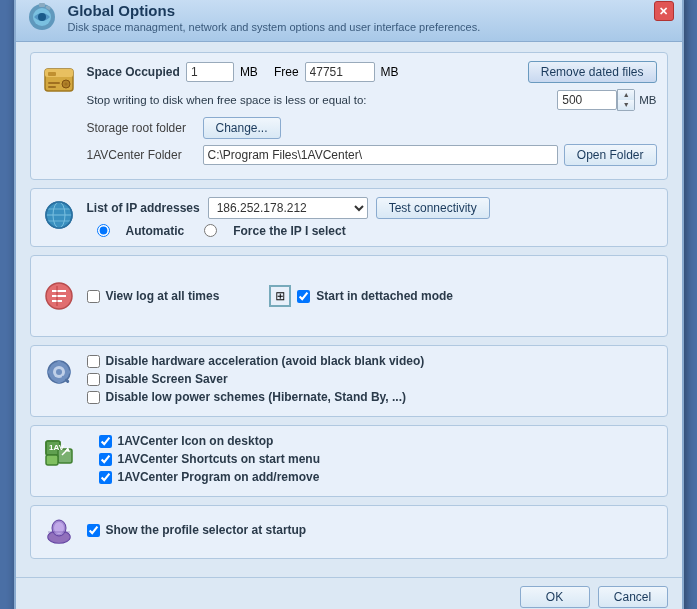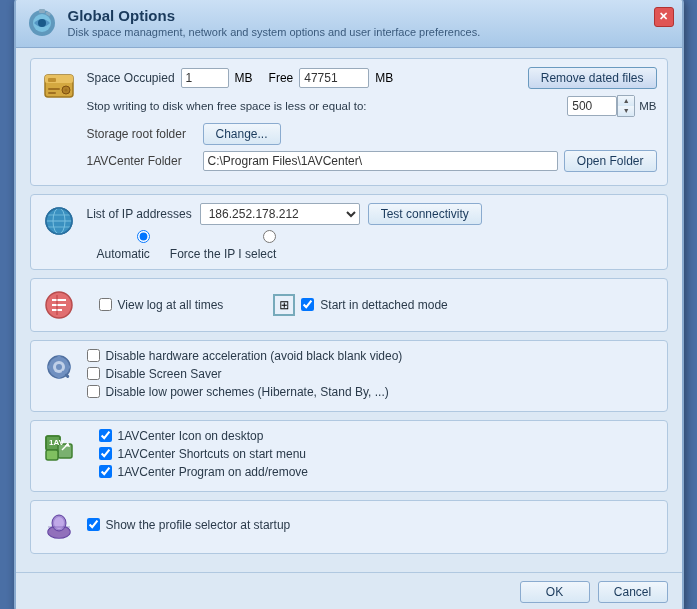--- a/index.html
+++ b/index.html
@@ -89,20 +89,21 @@
       justify-content: center;
       font-size: 22px;
       flex-shrink: 0;
     }
     .section-content {
       flex: 1;
     }
     label {
       color: #2a3a4a;
       white-space: nowrap;
+      font-weight: bold;
     }
     input[type="text"] {
       background: white;
       border: 1px solid #9ab;
       border-radius: 2px;
       padding: 2px 4px;
       font-size: 12px;
       color: #333;
     }
     .input-small {
@@ -138,21 +139,21 @@
       gap: 6px;
       margin-bottom: 6px;
       font-size: 11.5px;
       color: #2a3a4a;
     }
     .spin-wrapper {
       display: flex;
       align-items: center;
     }
     .spin-input {
-      width: 50px;
+      width: 60px;
       border: 1px solid #9ab;
       border-right: none;
       border-radius: 2px 0 0 2px;
       padding: 2px 4px;
       font-size: 12px;
       background: white;
     }
     .spin-buttons {
       display: flex;
       flex-direction: column;
@@ -220,34 +221,33 @@
       width: 160px;
     }
     .radio-row {
       display: flex;
       align-items: center;
       gap: 20px;
       padding-left: 10px;
     }
     .radio-item {
       display: flex;
-      align-items: flex-end;
-      gap: 4px;
-      flex-direction: column;
+      align-items: flex-start;
+      gap: 16px;
     }
     
     .log-section {
       background: #e8f0fa;
       border: 1px solid #b0c8e0;
       border-radius: 4px;
-      padding: 8px 10px;
+      padding: 22px 10px;
       margin-bottom: 8px;
       display: flex;
       align-items: center;
-      gap: 22px;
+      gap: 10px;
     }
     .log-content {
       flex: 1;
       display: flex;
       align-items: center;
       gap: 10px;
     }
     .log-left {
       display: flex;
       align-items: center;

